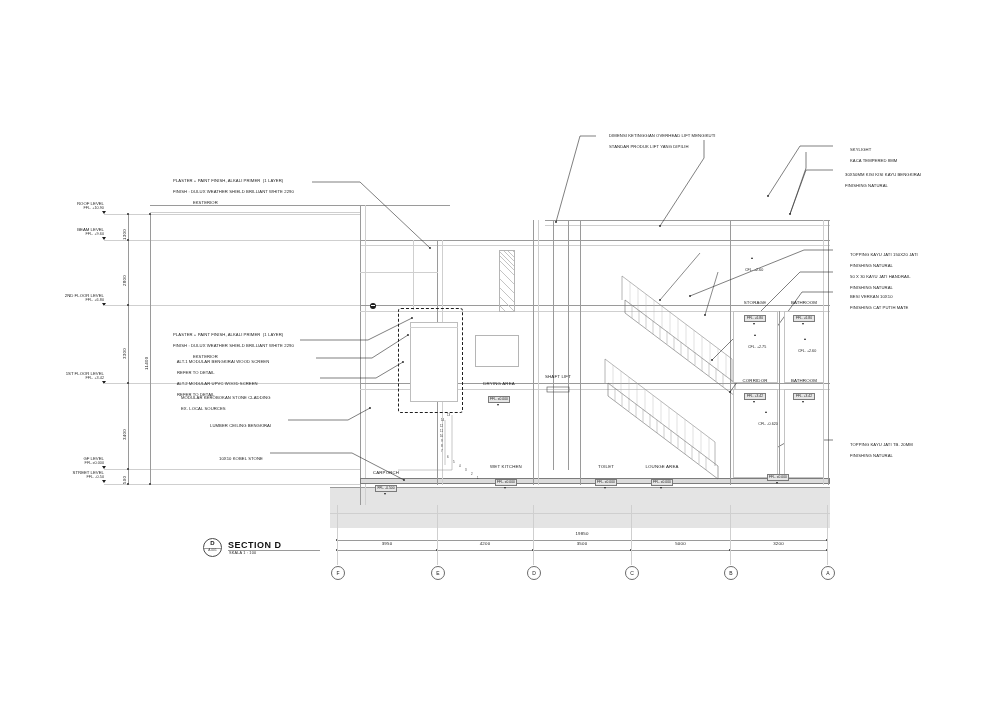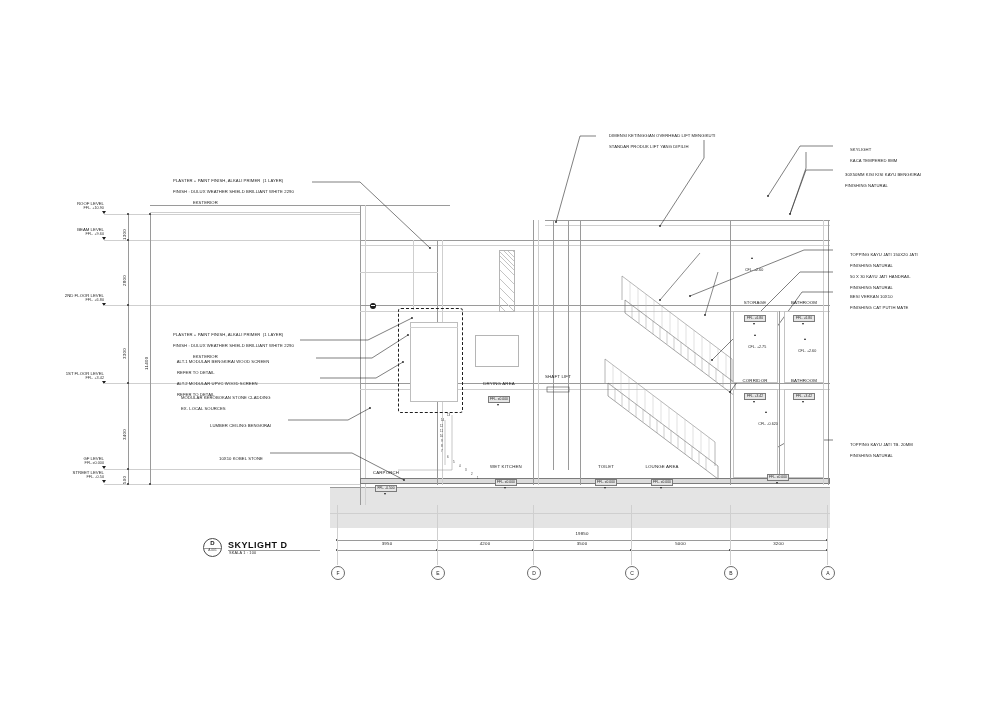--- a/index.html
+++ b/index.html
@@ -541,17 +541,17 @@
   <div class="bub" style="left:431px;top:566px;">E</div>
   <div class="bub" style="left:527px;top:566px;">D</div>
   <div class="bub" style="left:625px;top:566px;">C</div>
   <div class="bub" style="left:724px;top:566px;">B</div>
   <div class="bub" style="left:821px;top:566px;">A</div>
 
   <div class="tb-bub" style="left:203px;top:538px;">
     <span class="t">D</span>
     <span class="s">A.001</span>
   </div>
-  <div class="tb-t" style="left:228px;top:540px;">SKYLIGHT D</div>
+  <div class="tb-t" style="left:228px;top:540px;">SECTION D</div>
   <div class="tb-s" style="left:229px;top:551px;">SKALA 1 : 100</div>
   <div class="hline mid" style="left:228px;top:550px;width:92px;height:0.7px;"></div>
 
 </div>
 
 </body></html>

